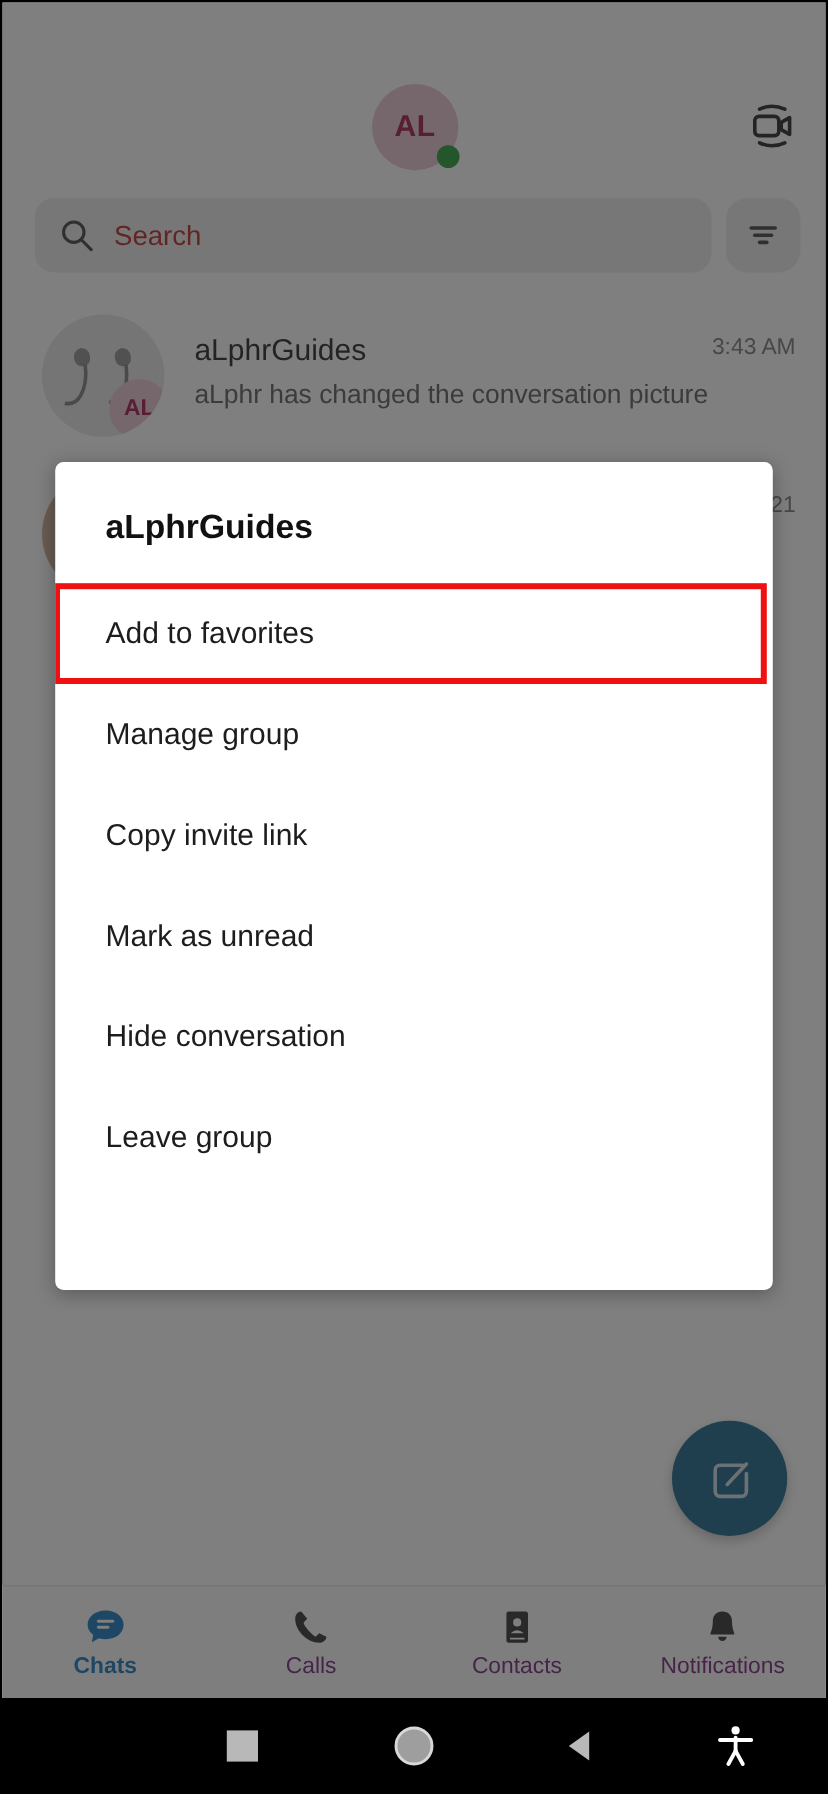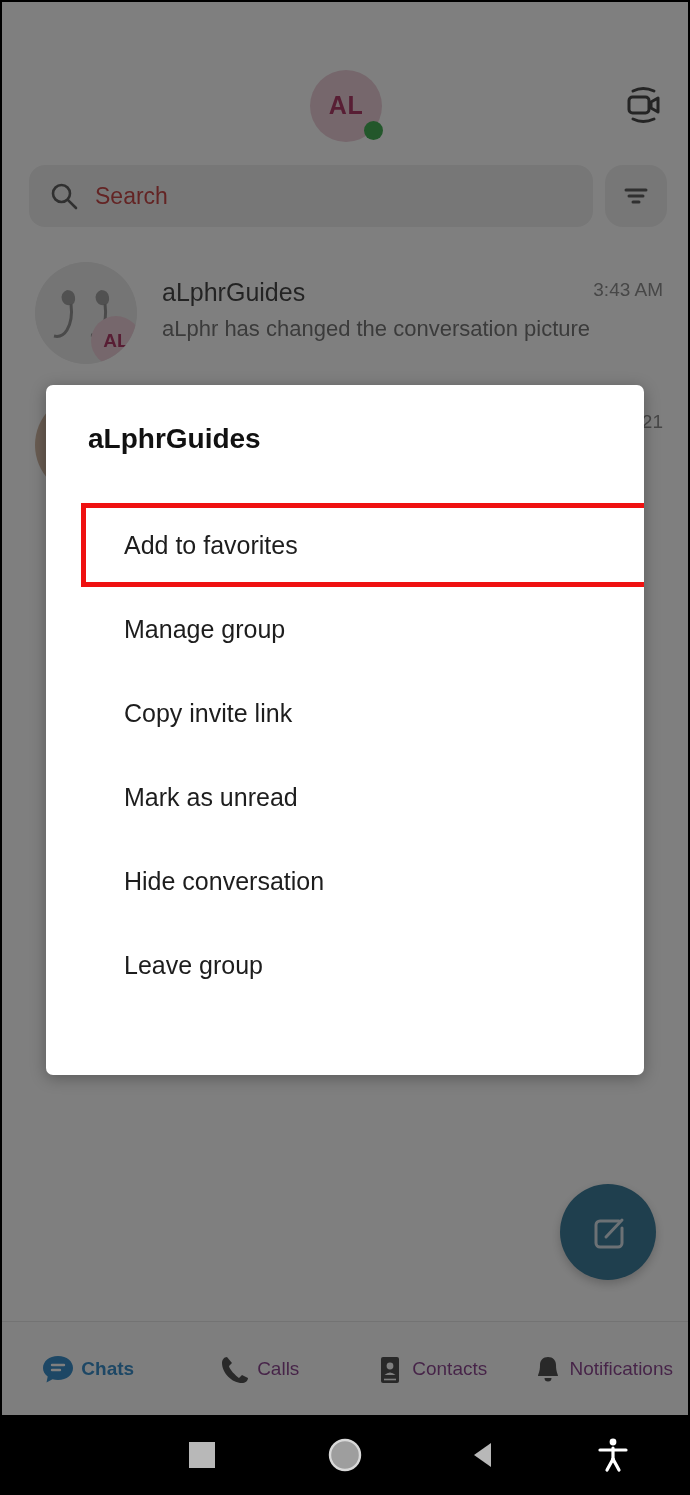--- a/index.html
+++ b/index.html
@@ -204,21 +204,21 @@
     bottom: 0;
     width: 686px;
     height: 94px;
     background: #fdfdfd;
     border-top: 1px solid #e2e2e2;
     display: flex;
   }
   .tab {
     flex: 1;
     display: flex;
-    flex-direction: row;
+    flex-direction: column;
     align-items: center;
     justify-content: center;
     gap: 6px;
   }
   .tab .tab-label {
     font-size: 19px;
     color: #701a75;
   }
   .tab.active .tab-label { color: #0b74bd; font-weight: 600; }
   .tab .tab-icon { height: 34px; display: flex; align-items: flex-end; }
@@ -247,23 +247,22 @@
     position: absolute;
     left: 42px;
     top: 38px;
     font-size: 28px;
     font-weight: bold;
     color: #111;
   }
   .menu {
     position: absolute;
     left: 0;
-    top: 118px;
+    top: 101px;
     width: 526px;
-    padding-left: 36px;
   }
   .menu-item {
     height: 84px;
     display: flex;
     align-items: center;
     padding-left: 42px;
     font-size: 25px;
     color: #1d1d1d;
   }
   .menu-item.highlighted {

